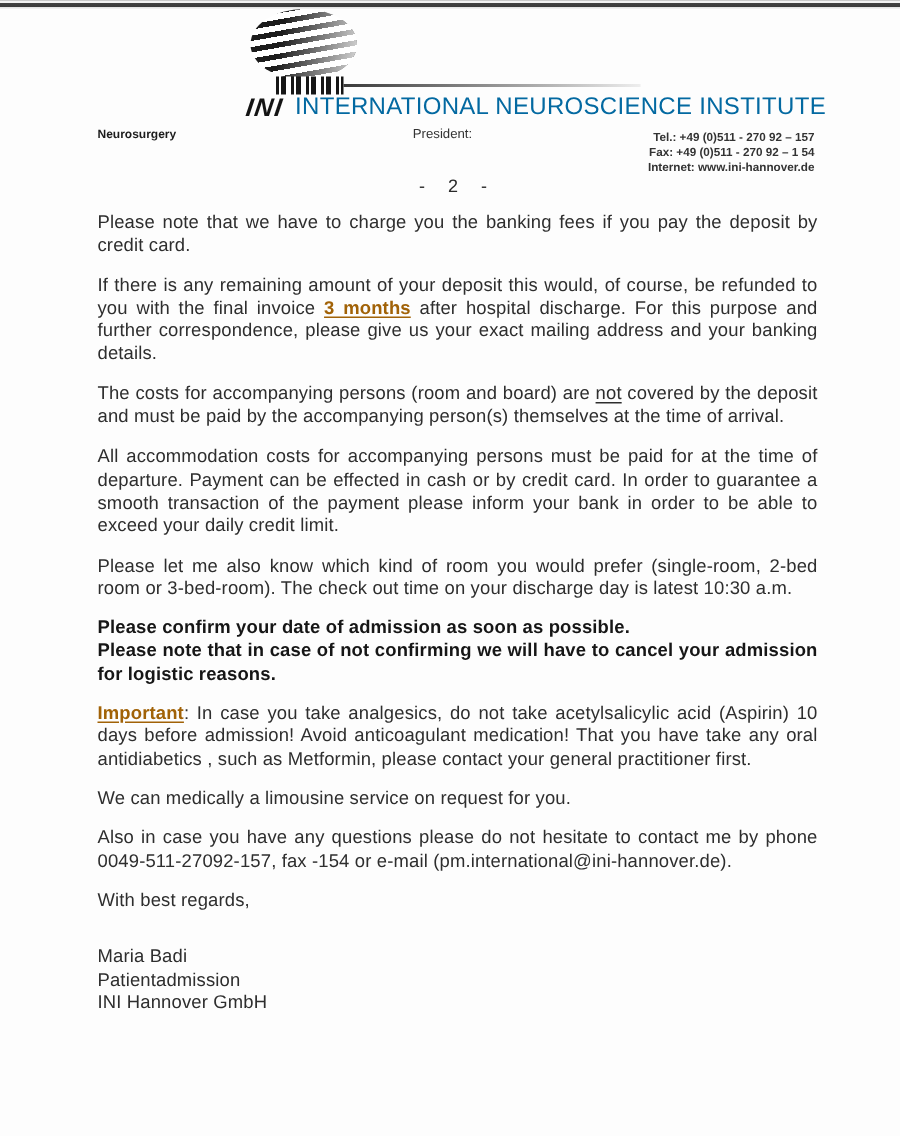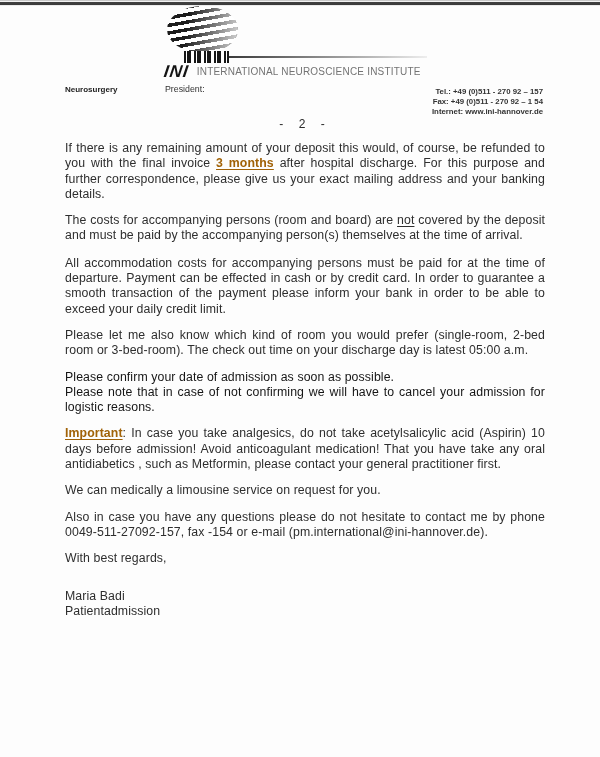--- a/index.html
+++ b/index.html
@@ -43,48 +43,48 @@
   }
 
   .brand-row {
     position:absolute; left:164px; top:62px; height:19px;
     display:flex; align-items:center; gap:8px; white-space:nowrap;
   }
   .ini-mark {
     font-style:italic; font-weight:900; font-size:17px;
     letter-spacing:1px; transform:skewX(-8deg); color:#141414;
   }
-  .org-name { font-size:10px; letter-spacing:0.2px; color:#737373; }
+  .org-name { font-size:16px; letter-spacing:0.2px; color:#0369a1; }
 
   .dept {
     position:absolute; left:65px; top:85px;
     font-size:8px; font-weight:bold; color:#1d1d1d;
   }
   .president {
     position:absolute; left:165px; top:84px; width:260px;
-    font-size:8.8px; line-height:11px; color:#333333;
+    text-align:center; font-size:8.8px; line-height:11px; color:#333333;
   }
   .contact {
     position:absolute; right:57px; top:87px;
     text-align:right; font-size:7.8px; line-height:10px; color:#333333;font-weight:bold;
   }
 
   .pageno {
     position:absolute; left:65px; top:117px; width:480px;
     text-align:center; font-size:12px; letter-spacing:6px; color:#2a2a2a;
   }
 
   .content {
     position:absolute; left:65px; top:141px; width:480px;
     font-size:12.3px; line-height:15.3px; letter-spacing:0.1px;
     color:#2e2e2e; text-align:justify;
   }
   .para { margin:0 0 11px; }
   .para.no-gap { margin-bottom:12px; }
-  .bold-block { font-weight:normal; color:#161616; }
+  .bold-block { font-weight:bold; color:#161616; }
   .bold-block p { margin:0; }
   .para.important-para { }
   .bu { font-weight:bold; text-decoration:underline; text-underline-offset:2px; color:#a16207; }
   .u  { text-decoration:underline; text-underline-offset:2px; }
   .closing { margin-bottom:22px; }
   .signature { margin-top:22px; line-height:15.5px; }
 </style>
 </head>
 <body>
 
@@ -108,41 +108,43 @@
 
   <div class="contact">
     <div>Tel.: +49 (0)511 - 270 92 – 157</div>
     <div>Fax: +49 (0)511 - 270 92 – 1 54</div>
     <div>Internet: www.ini-hannover.de</div>
   </div>
 
   <div class="pageno">- 2 -</div>
 
   <div class="content">
+    <p class="para">Please note that we have to charge you the banking fees if you pay the deposit by credit card.</p>
 
     <p class="para"><span>If there is any remaining amount of your deposit this would, of course, be refunded to you with the final invoice </span><span class="bu">3 months</span><span> after hospital discharge. For this purpose and further correspondence, please give us your exact mailing address and your banking details.</span></p>
 
 
     <p class="para no-gap"><span>The costs for accompanying persons (room and board) are </span><span class="u">not</span><span> covered by the deposit and must be paid by the accompanying person(s) themselves at the time of arrival.</span></p>
 
     <p class="para">All accommodation costs for accompanying persons must be paid for at the time of departure. Payment can be effected in cash or by credit card. In order to guarantee a smooth transaction of the payment please inform your bank in order to be able to exceed your daily credit limit.</p>
 
-    <p class="para">Please let me also know which kind of room you would prefer (single-room, 2-bed room or 3-bed-room). The check out time on your discharge day is latest 05:00 a.m.</p>
+    <p class="para">Please let me also know which kind of room you would prefer (single-room, 2-bed room or 3-bed-room). The check out time on your discharge day is latest 10:30 a.m.</p>
 
     <div class="para bold-block">
       <p>Please confirm your date of admission as soon as possible.</p>
       <p>Please note that in case of not confirming we will have to cancel your admission for logistic reasons.</p>
     </div>
 
     <p class="para important-para"><span class="bu">Important</span><span>: In case you take analgesics, do not take acetylsalicylic acid (Aspirin) 10 days before admission! Avoid anticoagulant medication! That you have take any oral antidiabetics , such as Metformin, please contact your general practitioner first.</span></p>
 
     <p class="para">We can medically a limousine service on request for you.</p>
 
     <p class="para">Also in case you have any questions please do not hesitate to contact me by phone 0049-511-27092-157, fax -154 or e-mail (pm.international@ini-hannover.de).</p>
 
     <p class="para closing">With best regards,</p>
 
     <div class="signature">
       <div>Maria Badi</div>
       <div>Patientadmission</div>
+      <div>INI Hannover GmbH</div>
     </div>
   </div>
 </div>
 
 </body></html>

